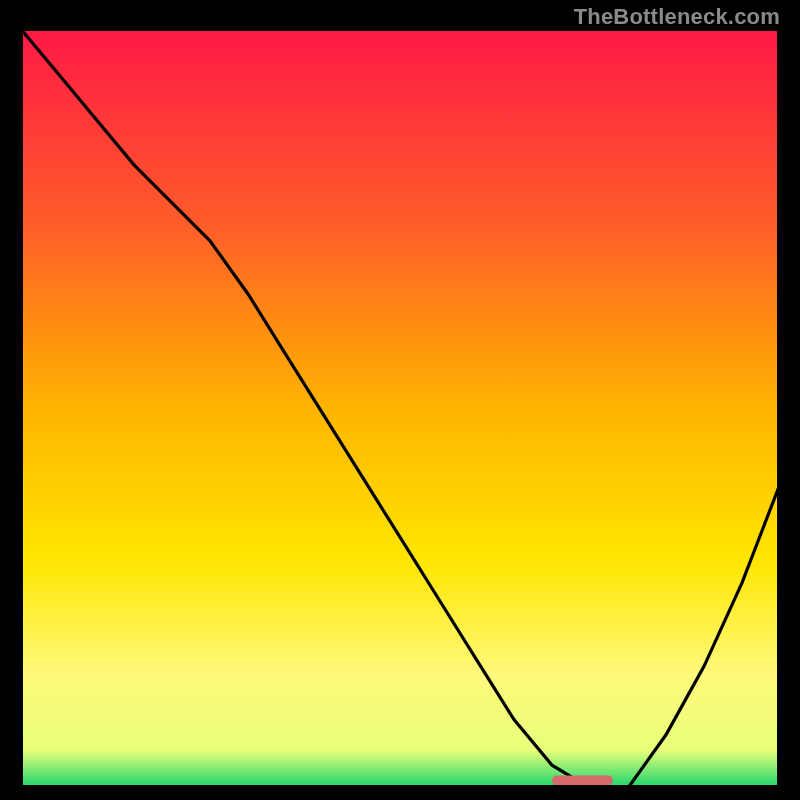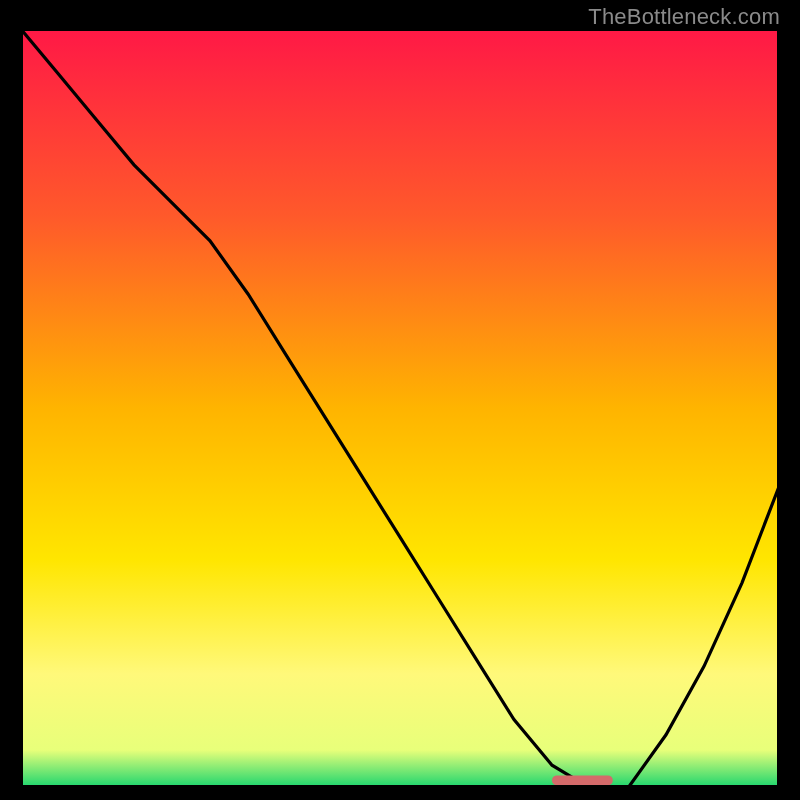--- a/index.html
+++ b/index.html
@@ -24,21 +24,21 @@
     top: 0;
     width: 760px;
     height: 760px;
   }
   .watermark {
     position: absolute;
     top: 4px;
     right: 20px;
     font-family: Arial, sans-serif;
     font-size: 22px;
-    font-weight: normal;
+    font-weight: bold;
     color: #8a8a8a;
     letter-spacing: 0.2px;
   }
 </style>
 </head>
 <body>
 
 <div class="watermark">TheBottleneck.com</div>
 
 <div class="frame">

